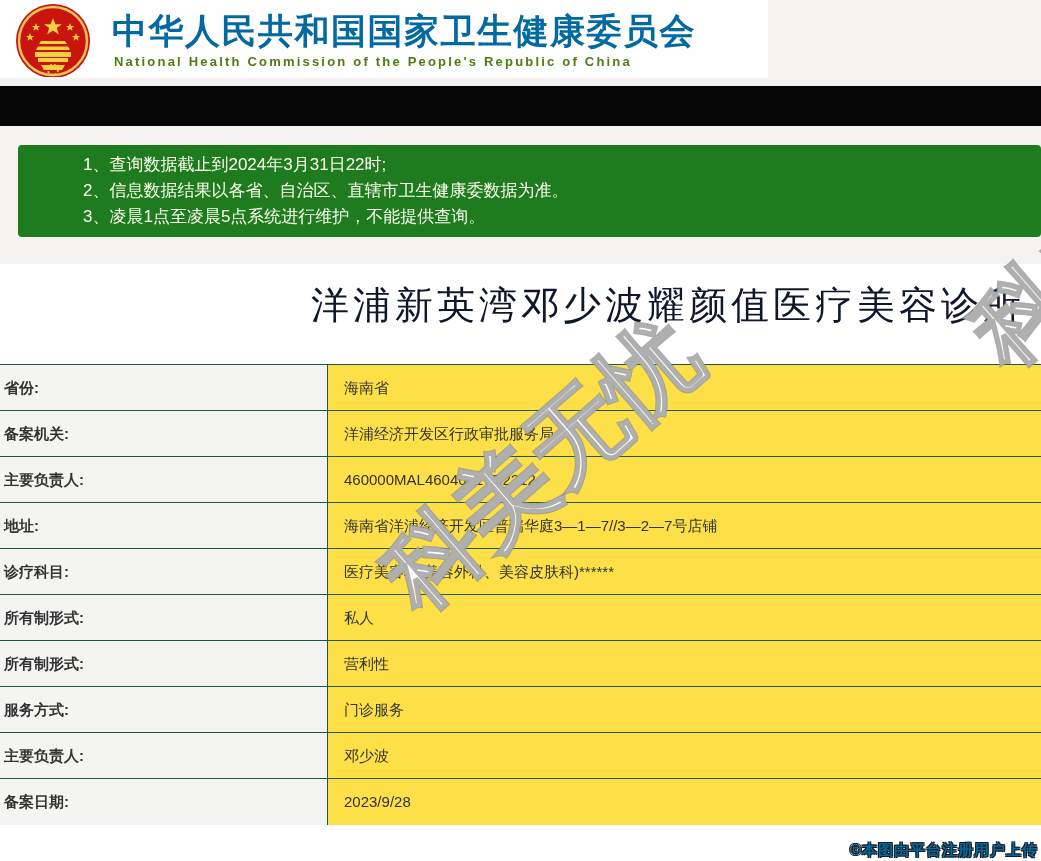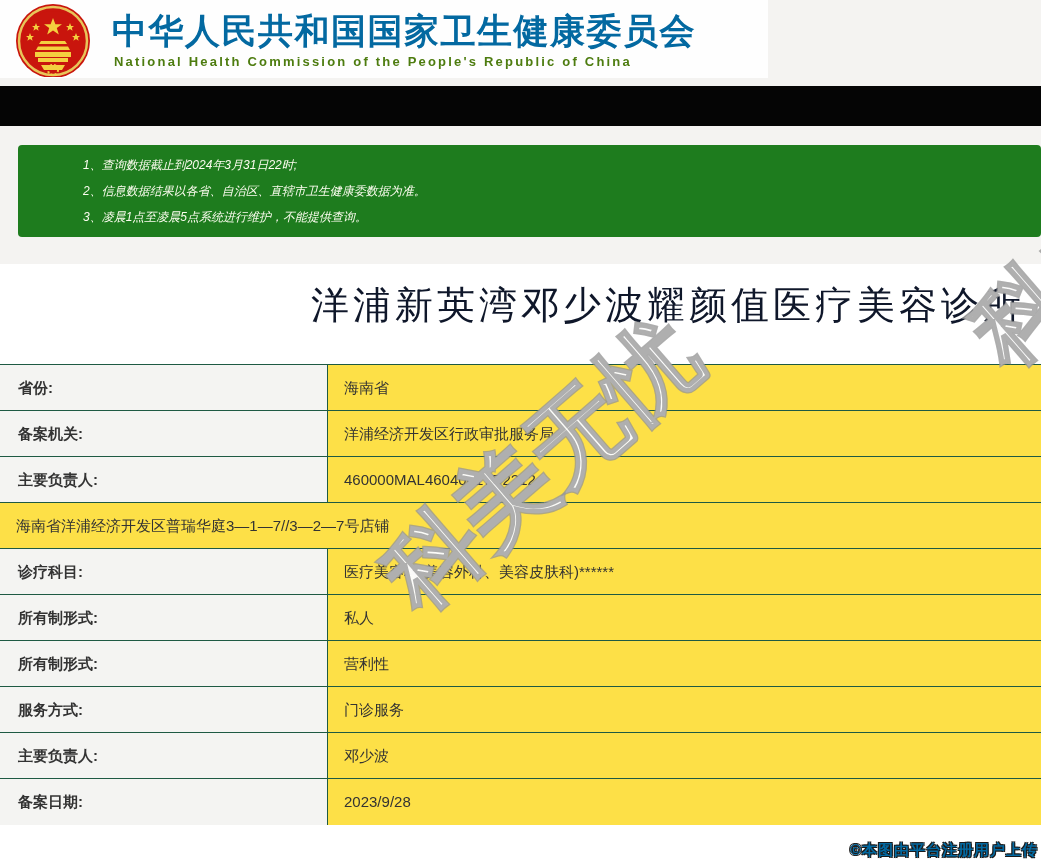--- a/index.html
+++ b/index.html
@@ -33,37 +33,37 @@
   .nav-bar {
     position:absolute; left:0; top:86px; width:1041px; height:40px;
     background:#050505;
   }
   
   .notice-box {
     position:absolute; left:18px; top:145px; width:1023px; height:92px;
     background:#1e7c1e; border-radius:4px;
     padding:7px 0 0 65px; color:#fdfdf0;
   }
-  .notice-line { font-size:12px; line-height:26px; white-space:nowrap;font-style:italic; }
+  .notice-line { font-size:17px; line-height:26px; white-space:nowrap; }
   
   .page-title {
     position:absolute; left:311px; top:280px;
     font-size:38px; color:#0f172a; letter-spacing:4px; white-space:nowrap;
   }
   
   .record-table {
     position:absolute; left:0; top:364px; width:1041px;
     border-top:1px solid #1e5a43;
   }
   .t-row { display:flex; width:1041px; height:46px; border-bottom:1px solid #1e5a43; }
   .t-row:last-child { border-bottom:none; }
   .t-label {
     width:328px; background:#f4f4f2; border-right:1px solid #1e5a43;
     font-size:15px; font-weight:bold; color:#333333;
-    line-height:45px; padding-left:18px; white-space:nowrap; overflow:hidden;
+    line-height:45px; padding-left:4px; white-space:nowrap; overflow:hidden;
   }
   .t-value {
     flex:1; background:#fde047;
     font-size:15px; color:#333333;
     line-height:45px; padding-left:16px; white-space:nowrap; overflow:hidden;
   }
   
   .wm-diag {
     position:absolute; width:400px; text-align:center;
     font-size:95px; font-weight:bold; color:rgba(255,255,255,0.96);
@@ -132,20 +132,21 @@
       <div class="t-label">备案机关:</div>
       <div class="t-value">洋浦经济开发区行政审批服务局</div>
     </div>
 
     <div class="t-row">
       <div class="t-label">主要负责人:</div>
       <div class="t-value">460000MAL46040017D2212</div>
     </div>
 
     <div class="t-row">
+      <div class="t-label">地址:</div>
       <div class="t-value">海南省洋浦经济开发区普瑞华庭3—1—7//3—2—7号店铺</div>
     </div>
 
     <div class="t-row">
       <div class="t-label">诊疗科目:</div>
       <div class="t-value">医疗美容科(美容外科、美容皮肤科)******</div>
     </div>
 
     <div class="t-row">
       <div class="t-label">所有制形式:</div>

